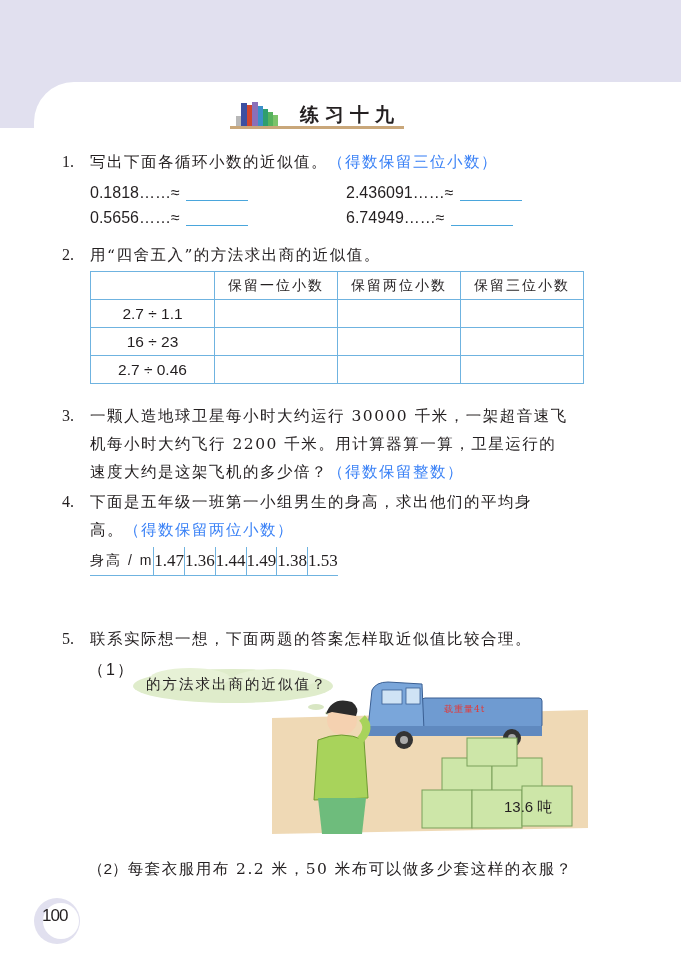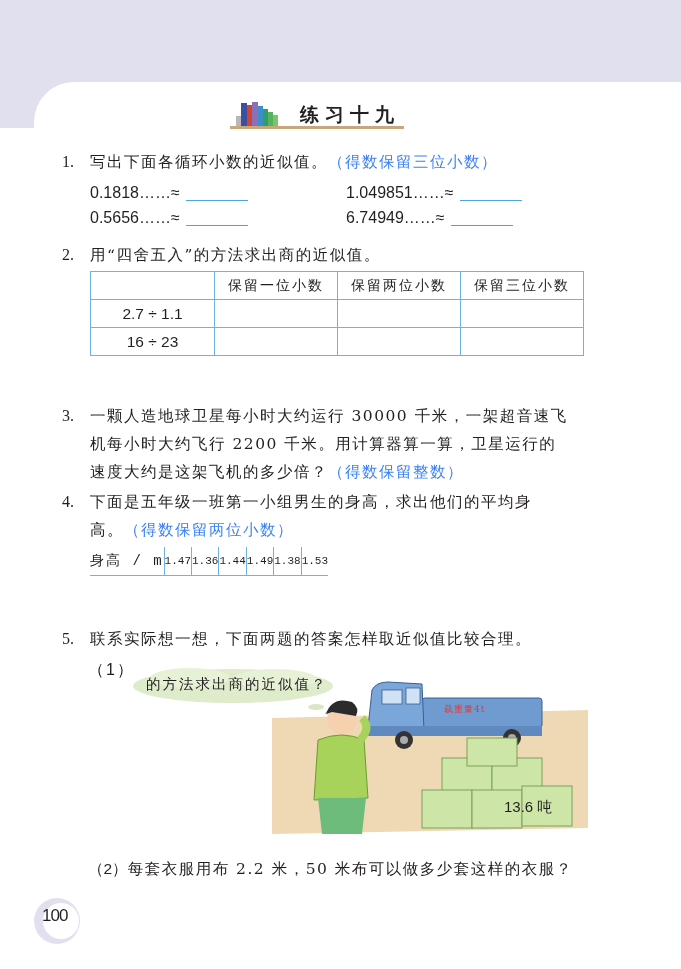--- a/index.html
+++ b/index.html
@@ -27,22 +27,22 @@
   table { border-collapse: collapse; position: absolute; }
   .t2 { left: 90px; top: 271px; }
   .t2 td { border: 1.5px solid #6fb3e0; height: 28px; text-align: center; font-size: 14px; }
   .t2 .c0 { width: 124px; font-family: "Liberation Sans", sans-serif; font-size: 15.5px; }
   .t2 .cx { width: 123px; letter-spacing: 2px; margin-top: 48px; }
 
   .t4 { left: 90px; top: 547px; }
   .t4 td { height: 28px; text-align: center; font-size: 14px; border-left: 1.5px solid #6fb3e0; }
   .t4 td:first-child { border-left: none; }
   .t4 tr.r0 td { border-top: 1.5px solid #6fb3e0; border-bottom: 1.5px solid #6fb3e0; letter-spacing: 4px; }
-  .t4 tr.r1 td { border-bottom: 1.5px solid #6fb3e0; font-family: Liberation Mono, monospace; font-size: 11px; }
-  .t4 tr.r1 td:first-child { font-family: Liberation Mono, monospace; font-size: 14px; letter-spacing: 2px; }
+  .t4 tr.r1 td { border-bottom: 1.5px solid #6fb3e0; font-family: Liberation Serif, serif; font-size: 17px; }
+  .t4 tr.r1 td:first-child { font-family: Liberation Sans, sans-serif; font-size: 14px; letter-spacing: 2px; }
   .t4 .w0 { width: 84px; } .t4 .w1 { width: 67px; } .t4 .w2 { width: 65px; } .t4 .w3 { width: 66px; } .t4 .w4 { width: 65px; } .t4 .w5 { width: 68px; } .t4 .w6 { width: 64px; }
 
   .sub-label { position: absolute; font-family: "Liberation Sans", sans-serif; font-size: 16px; letter-spacing: 2px; }
 
   .thought { position: absolute; left: 130px; top: 667px; width: 206px; height: 38px; }
   .thought-text { position: absolute; left: 16px; top: 8px; font-size: 14.5px; letter-spacing: 2px; color: #231f20; white-space: nowrap; }
 
   .illustration { position: absolute; left: 272px; top: 678px; width: 316px; height: 156px; }
   .boxes-label { position: absolute; left: 472px; top: 798px; font-family: "Liberation Sans", sans-serif; font-size: 15px; color: #231f20; margin-left: 32px; }
   .truck-label { position: absolute; left: 444px; top: 703px; font-size: 9px; color: #e03a3a; letter-spacing: 1px; }
@@ -73,21 +73,21 @@
   <div class="title-rule"></div>
 </div>
 
 <div class="q" style="top:148px;">
   <span class="num">1.</span><span>写出下面各循环小数的近似值。</span><span class="pink">（得数保留三位小数）</span>
 </div>
 <div class="approx-row" style="left:90px; top:184px;">
   <span>0.1818……≈</span><span class="blank"></span>
 </div>
 <div class="approx-row" style="left:346px; top:184px;">
-  <span>1.049851……≈</span><span class="blank"></span>
+  <span>2.436091……≈</span><span class="blank"></span>
 </div>
 <div class="approx-row" style="left:90px; top:209px;">
   <span>0.5656……≈</span><span class="blank"></span>
 </div>
 <div class="approx-row" style="left:346px; top:209px;">
   <span>6.74949……≈</span><span class="blank"></span>
 </div>
 
 <div class="q" style="top:241px;">
   <span class="num">2.</span><span>用“四舍五入”的方法求出商的近似值。</span>
@@ -101,20 +101,26 @@
     <td class="cx">保留三位小数</td>
   </tr>
   <tr>
     <td class="c0">2.7 ÷ 1.1</td>
     <td class="cx"></td>
     <td class="cx"></td>
     <td class="cx"></td>
   </tr>
   <tr>
     <td class="c0">16 ÷ 23</td>
+    <td class="cx"></td>
+    <td class="cx"></td>
+    <td class="cx"></td>
+  </tr>
+  <tr>
+    <td class="c0">2.7 ÷ 0.46</td>
     <td class="cx"></td>
     <td class="cx"></td>
     <td class="cx"></td>
   </tr>
 </tbody>
   </table>
 
 <div class="q" style="top:402px;">
   <div><span class="num">3.</span><span>一颗人造地球卫星每小时大约运行 30000 千米，一架超音速飞</span></div>
   <div class="indent">机每小时大约飞行 2200 千米。用计算器算一算，卫星运行的</div>

